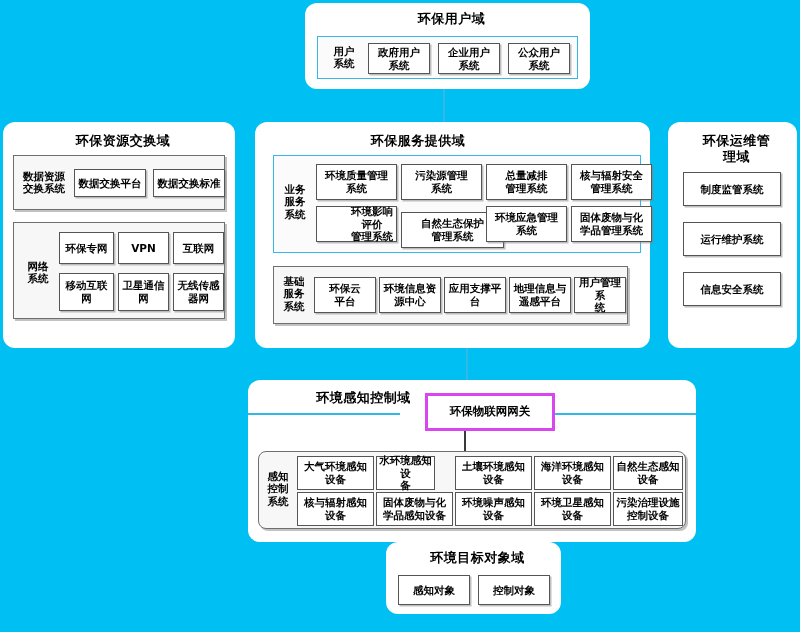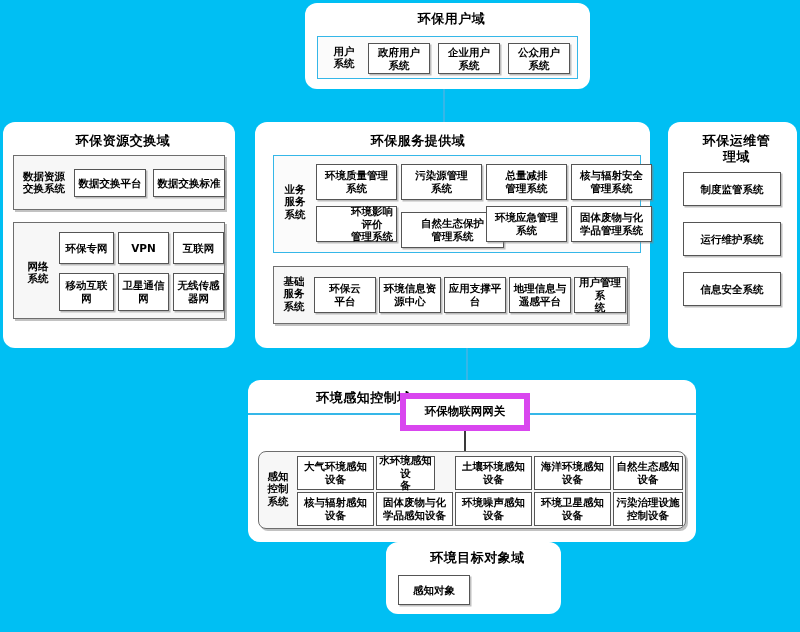--- a/index.html
+++ b/index.html
@@ -71,23 +71,24 @@
     font-weight: bold;
     color: #000;
     line-height: 1.2;
     padding: 1px;
   }
   .node.plain {
     box-shadow: none;
     justify-content: center;
   }
   .node.gateway {
-    border: 6px solid #d946ef;
+    border: 3px solid #d946ef;
     box-shadow: none;
     font-size: 11.5px;
+    margin-left: 25px;
   }
   
   .conn-v {
     position: absolute;
     width: 2px;
     background: #35B7E8;
   }
   .conn-h {
     position: absolute;
     height: 2px;
@@ -292,15 +293,18 @@
         <div><span>污染治理设施</span><br><span>控制设备</span></div>
       </div>
     </div>
   </div>
 
   <div class="domain" style="left:386px; top:542px; width:175px; height:72px;">
     <div class="domain-title" style="margin-top:8px;">环境目标对象域</div>
     <div class="node" style="left:12px; top:33px; width:72px; height:30px;">
       <span>感知对象</span>
     </div>
+    <div class="node" style="left:92px; top:33px; width:72px; height:30px;">
+      <span>控制对象</span>
+    </div>
   </div>
 
 </div>
 
 </body></html>

